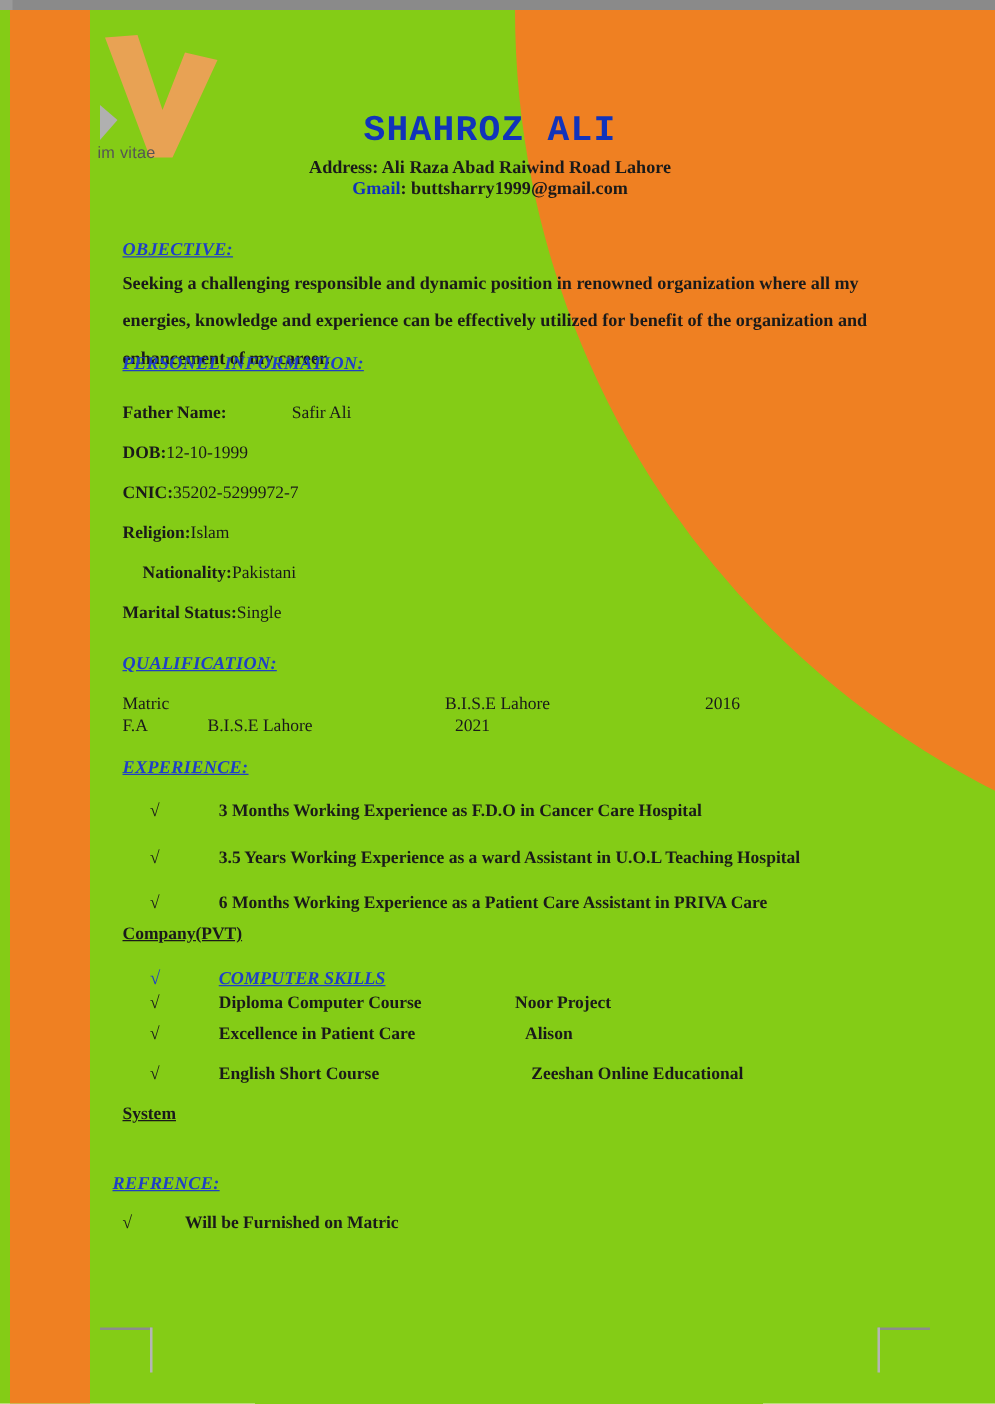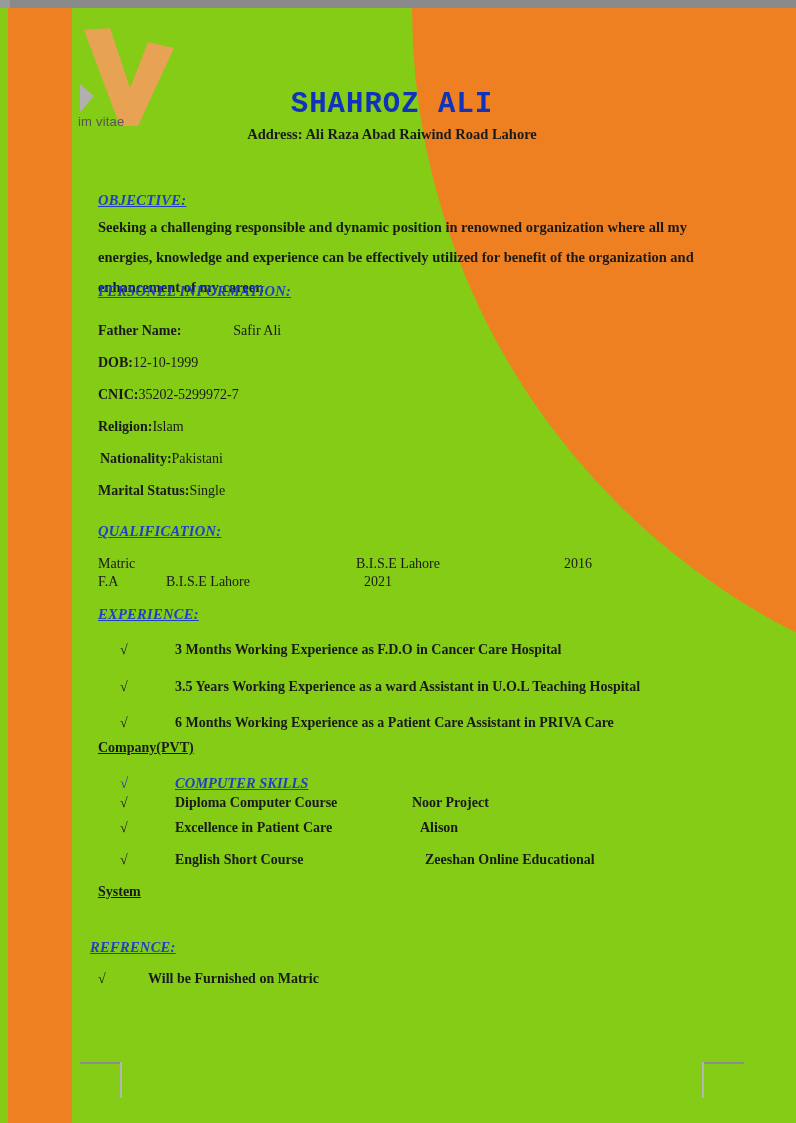--- a/index.html
+++ b/index.html
@@ -255,40 +255,43 @@
       <div class="logo-text">im vitae</div>
     </div>
 
     <div class="name">SHAHROZ ALI</div>
 
     <div class="contact">
       <div>
         <span>Address:</span>
         <span>Ali Raza Abad Raiwind Road Lahore</span>
       </div>
+      <div>
+        <span class="gmail-label">Gmail</span><span>: buttsharry1999@gmail.com</span>
+      </div>
     </div>
 
     <div class="sec-head" style="top:184px; left:26px;">OBJECTIVE:</div>
     <div class="para" style="top:204px; left:26px;">Seeking a challenging responsible and dynamic position in renowned organization where all my energies, knowledge and experience can be effectively utilized for benefit of the organization and enhancement of my career.</div>
 
     <div class="sec-head" style="top:275px; left:26px;">PERSONEL INFORMATION:</div>
 
     <div class="info-row" style="top:315px; left:26px;">
       <span class="lbl">Father Name:</span><span class="val-ind">Safir Ali</span>
     </div>
     <div class="info-row" style="top:347px; left:26px;">
       <span class="lbl">DOB:</span><span class="val">12-10-1999</span>
     </div>
     <div class="info-row" style="top:379px; left:26px;">
       <span class="lbl">CNIC:</span><span class="val">35202-5299972-7</span>
     </div>
     <div class="info-row" style="top:411px; left:26px;">
       <span class="lbl">Religion:</span><span class="val">Islam</span>
     </div>
-    <div class="info-row" style="top:443px; left:28px;">
+    <div class="info-row" style="top:443px; left:42px;">
       <span class="lbl">Nationality:</span><span class="val">Pakistani</span>
     </div>
     <div class="info-row" style="top:475px; left:26px;">
       <span class="lbl">Marital Status:</span><span class="val">Single</span>
     </div>
 
     <div class="sec-head" style="top:515px; left:26px;">QUALIFICATION:</div>
 
     <div class="qual-row" style="top:548px; left:26px; width:620px; height:18px;">
       <span style="left:0;">Matric</span>

